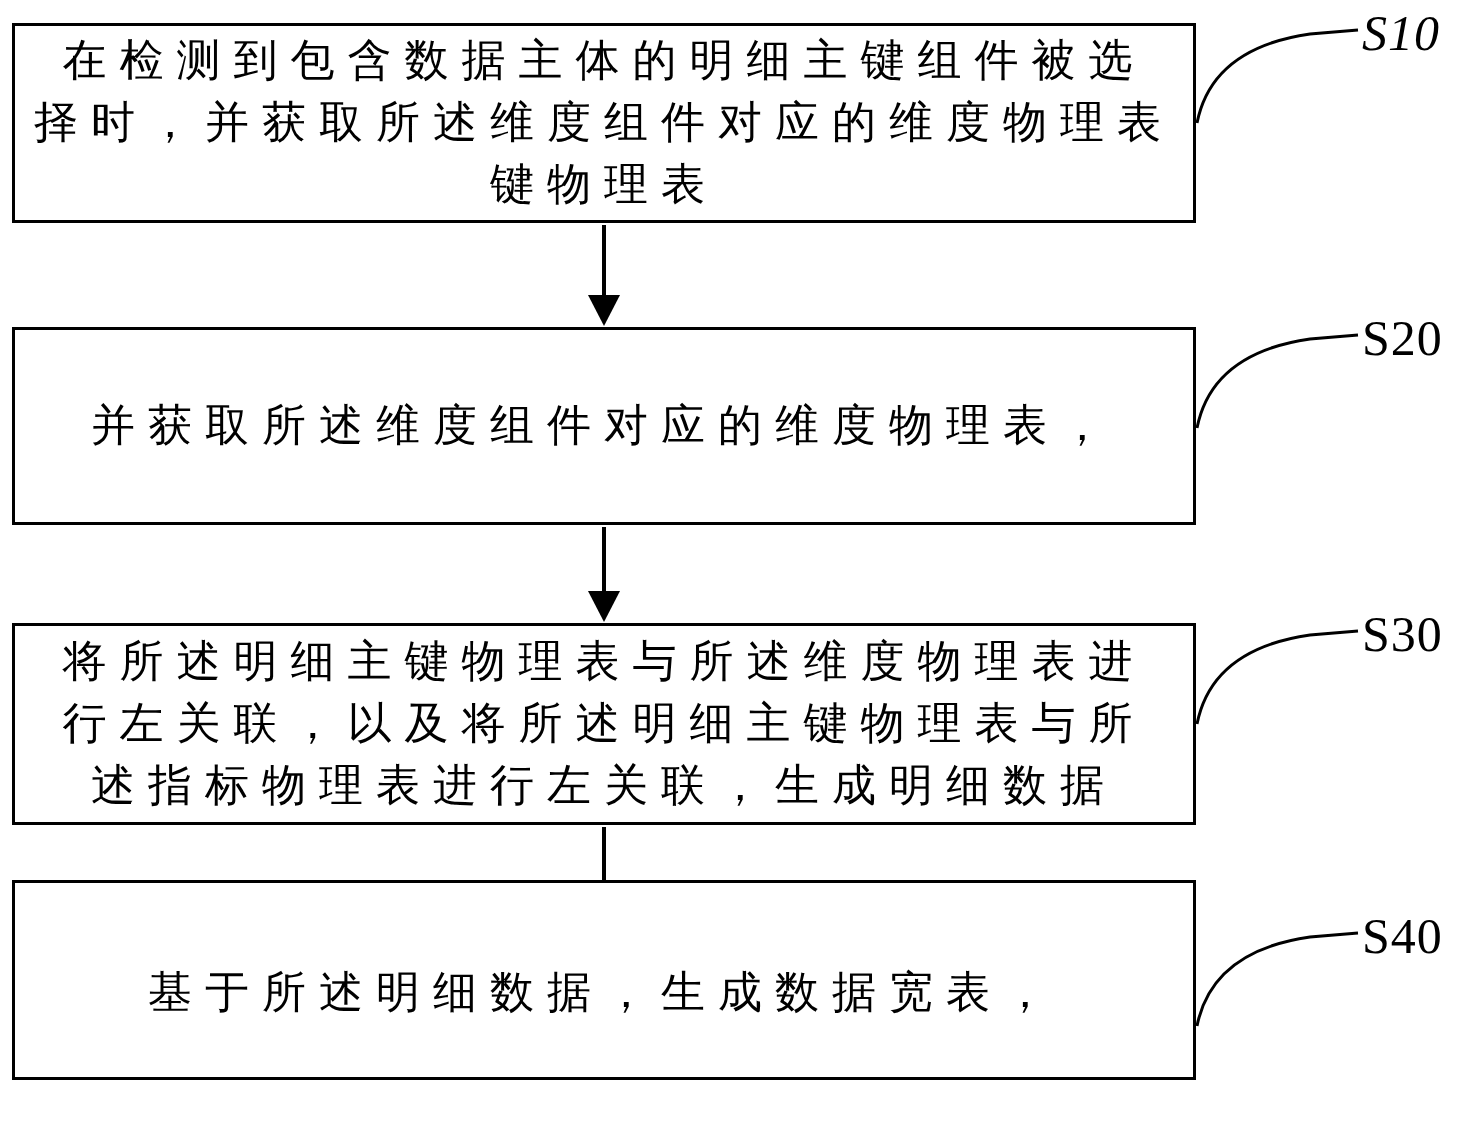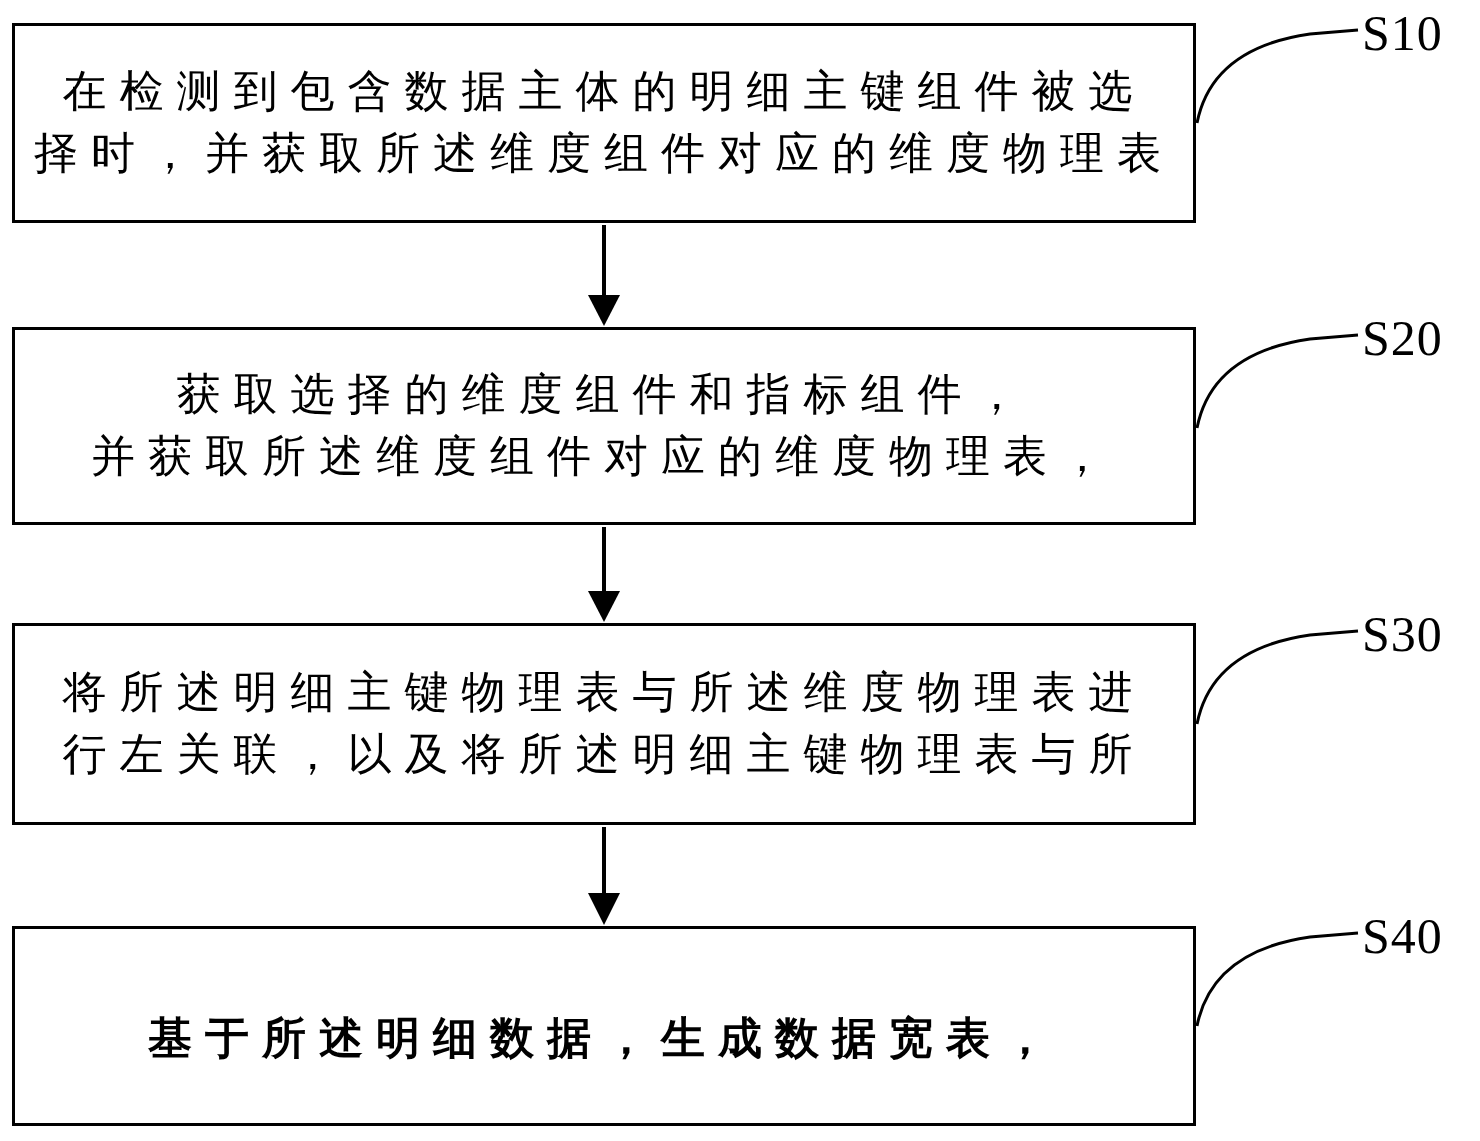--- a/index.html
+++ b/index.html
@@ -38,30 +38,30 @@
   .step-line {
     font-size: 44px;
     line-height: 62px;
     letter-spacing: 13px;
     white-space: nowrap;
     text-align: center;
   }
   .box-1 { top: 23px;  height: 200px; }
   .box-2 { top: 327px; height: 198px; }
   .box-3 { top: 623px; height: 202px; }
-  .box-4 { top: 926px; height: 200px; padding-top: 26px; font-weight: bold; }
+  .box-4 { top: 880px; height: 200px; padding-top: 26px; }
   .step-label {
     position: absolute;
     left: 1362px;
     font-size: 50px;
     line-height: 50px;
     letter-spacing: 1px;
     white-space: nowrap;
   }
-  .label-1 { top: 8px; }
+  .label-1 { top: 8px; font-style: italic; }
   .label-2 { top: 313px; }
   .label-3 { top: 609px; }
   .label-4 { top: 911px; }
 </style>
 </head>
 <body>
 
 <div class="canvas">
 
   <svg class="overlay" viewBox="0 0 1480 1141" xmlns="http://www.w3.org/2000/svg">
@@ -77,30 +77,31 @@
 
     <path d="M 1197 123 Q 1212 48 1310 34 L 1358 30" fill="none" stroke="#000" stroke-width="3"></path>
     <path d="M 1197 428 Q 1212 353 1310 339 L 1358 335" fill="none" stroke="#000" stroke-width="3"></path>
     <path d="M 1197 724 Q 1212 649 1310 635 L 1358 631" fill="none" stroke="#000" stroke-width="3"></path>
     <path d="M 1197 1026 Q 1212 951 1310 937 L 1358 933" fill="none" stroke="#000" stroke-width="3"></path>
   </svg>
 
   <div class="step-box box-1">
     <div class="step-line">在检测到包含数据主体的明细主键组件被选</div>
     <div class="step-line">择时，并获取所述维度组件对应的维度物理表</div>
+    <div class="step-line">键物理表</div>
   </div>
 
   <div class="step-box box-2">
-    <div class="step-line">获取选择的维度组件和指标组件，</div>
     <div class="step-line">并获取所述维度组件对应的维度物理表，</div>
   </div>
 
   <div class="step-box box-3">
     <div class="step-line">将所述明细主键物理表与所述维度物理表进</div>
     <div class="step-line">行左关联，以及将所述明细主键物理表与所</div>
+    <div class="step-line">述指标物理表进行左关联，生成明细数据</div>
   </div>
 
   <div class="step-box box-4">
     <div class="step-line">基于所述明细数据，生成数据宽表，</div>
   </div>
 
   <div class="step-label label-1">S10</div>
   <div class="step-label label-2">S20</div>
   <div class="step-label label-3">S30</div>
   <div class="step-label label-4">S40</div>

